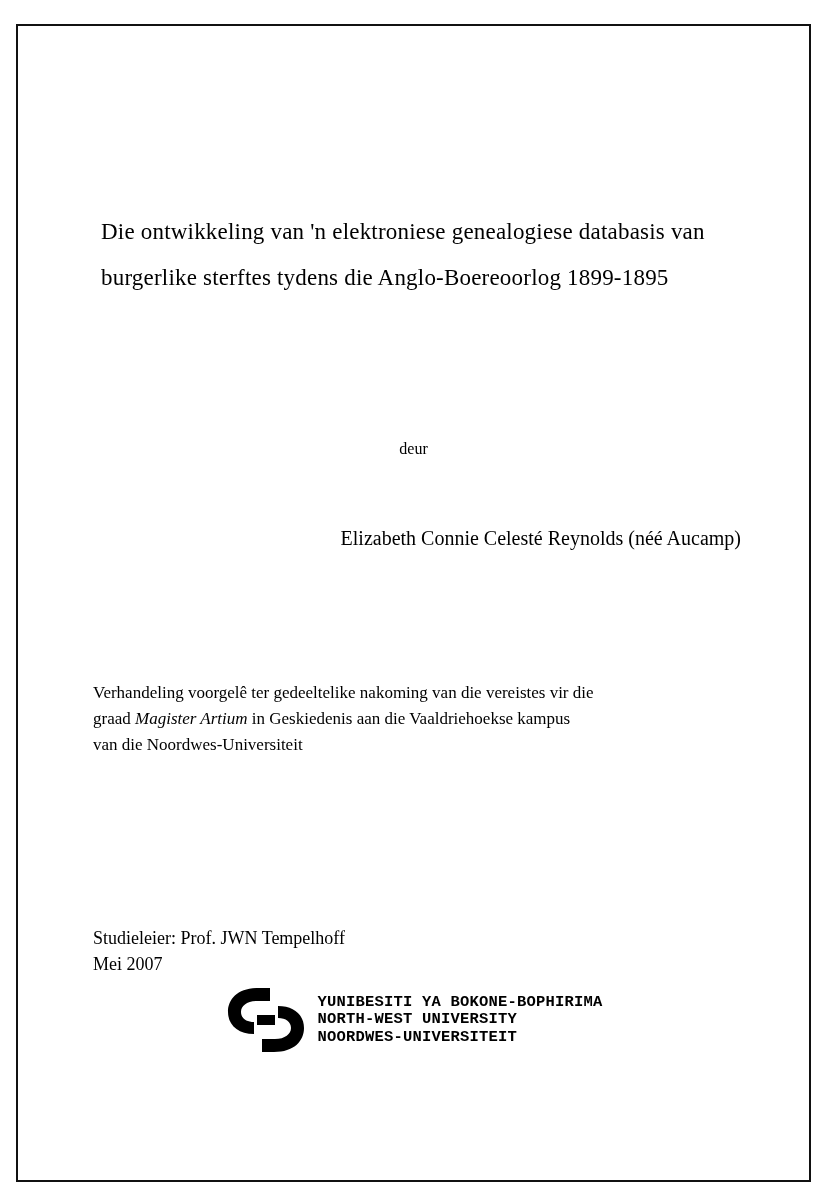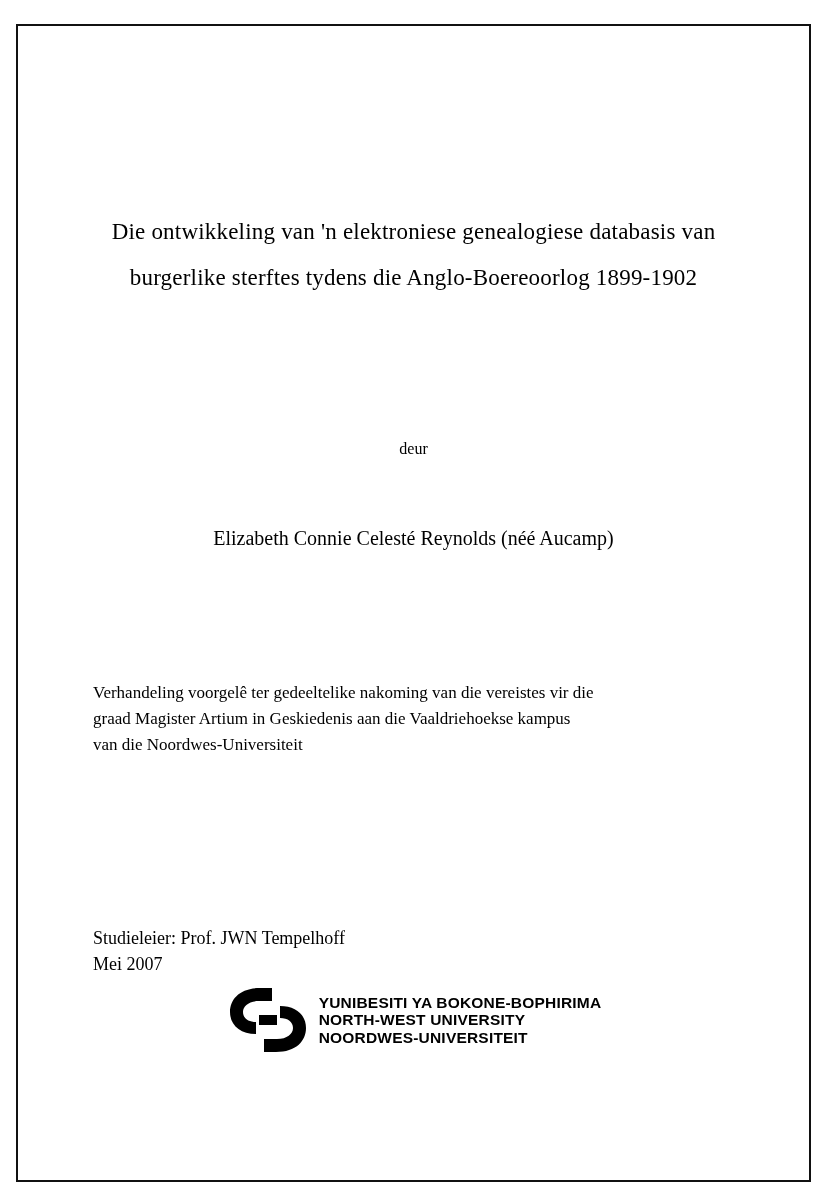--- a/index.html
+++ b/index.html
@@ -38,23 +38,23 @@
     position: absolute;
     left: 86px;
     top: 24px;
     width: 655px;
     height: 1110px;
   }
 
   .title-block {
     position: absolute;
     top: 185px;
-    left: 0;
+    left: 15px;
     width: 655px;
-    text-align: center;
+    text-align: left;
   }
   .title-line {
     font-size: 23px;
     line-height: 46px;
     letter-spacing: 0.2px;
     white-space: nowrap;
   }
 
   .deur {
     position: absolute;
@@ -63,38 +63,39 @@
     width: 655px;
     text-align: center;
     font-size: 16px;
   }
 
   .author {
     position: absolute;
     top: 503px;
     left: 0;
     width: 655px;
-    text-align: center;
+    text-align: right;
     font-size: 20px;
   }
 
   .statement {
     position: absolute;
     top: 640px;
     left: 7px;
     width: 633px;
     font-size: 17px;
     line-height: 26px;
     margin-top: 16px;
   }
   .statement .just {
     text-align: justify;
     text-justify: inter-word;
   }
   .statement .ital {
+    font-style: italic;
   }
   .statement .last {
     text-align: left;
   }
 
   .supervisor-block {
     position: absolute;
     top: 870px;
     left: 7px;
     width: 500px;
@@ -112,39 +113,39 @@
     align-items: center;
     justify-content: center;
   }
   .logo-mark {
     width: 84px;
     height: 72px;
     margin-right: 9px;
     flex: none;
   }
   .logo-text {
-    font-family: Liberation Sans, sans-serif;
+    font-family: Liberation Mono, monospace;
     font-size: 15.5px;
     line-height: 17.5px;
     font-weight: bold;
     letter-spacing: 0.2px;
     white-space: nowrap;
   }
 </style>
 </head>
 <body>
 
 <div class="page">
   <div class="page-frame"></div>
 
   <div class="content">
 
     <div class="title-block">
       <div class="title-line">Die ontwikkeling van 'n elektroniese genealogiese databasis van</div>
-      <div class="title-line">burgerlike sterftes tydens die Anglo-Boereoorlog 1899-1902</div>
+      <div class="title-line">burgerlike sterftes tydens die Anglo-Boereoorlog 1899-1895</div>
     </div>
 
     <div class="deur">deur</div>
 
     <div class="author">Elizabeth Connie Celesté Reynolds (néé Aucamp)</div>
 
     <div class="statement">
       <div class="just">Verhandeling voorgelê ter gedeeltelike nakoming van die vereistes vir die</div>
       <div><span>graad </span><span class="ital">Magister Artium</span><span> in Geskiedenis aan die Vaaldriehoekse kampus</span></div>
       <div class="last">van die Noordwes-Universiteit</div>

